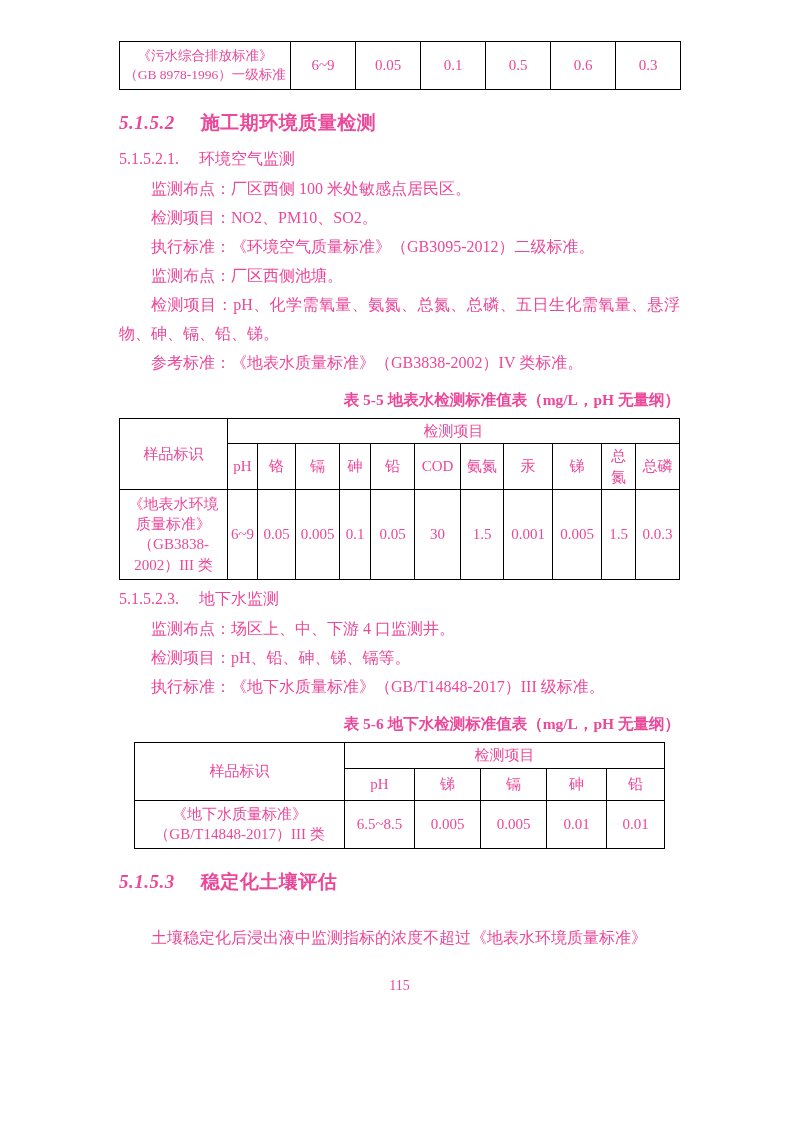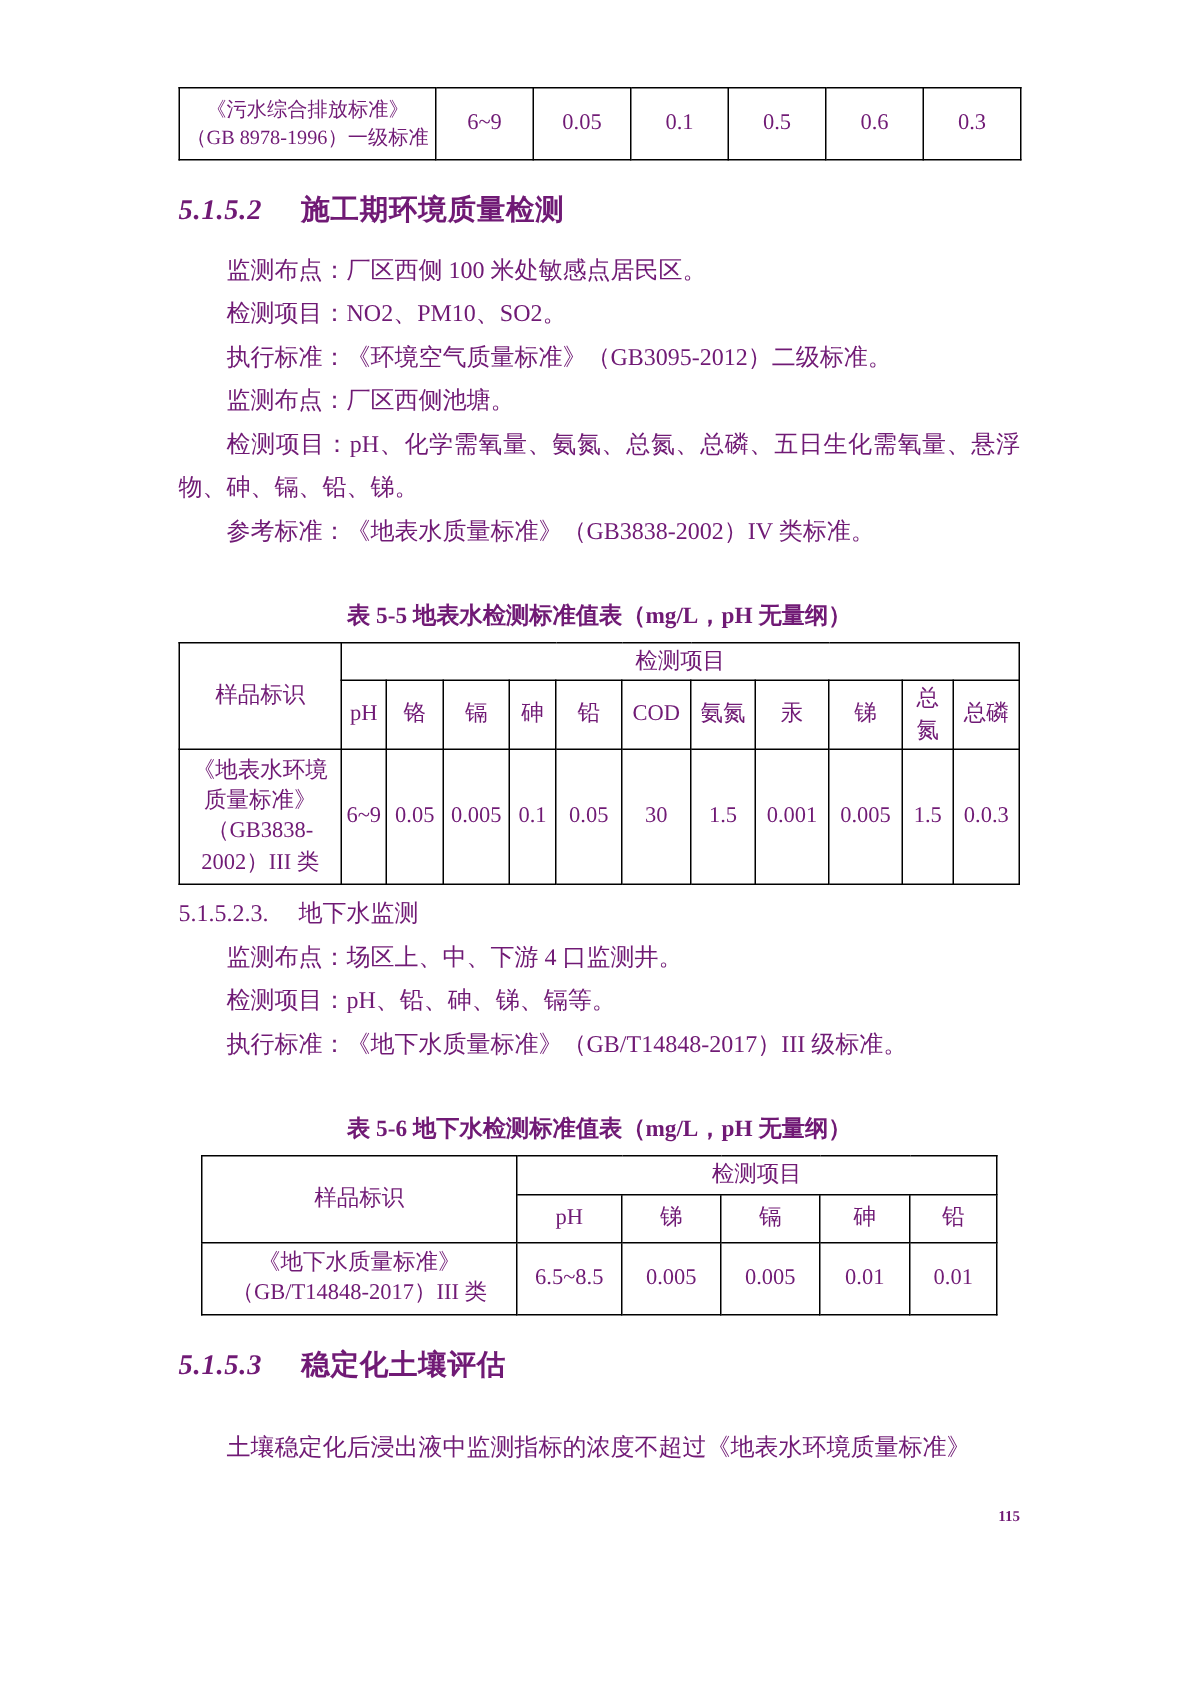--- a/index.html
+++ b/index.html
@@ -1,52 +1,52 @@
 <!DOCTYPE html>
 <html><head>
 <meta charset="utf-8">
 <style>
   * { margin:0; padding:0; box-sizing:border-box; }
   html,body { background:#ffffff; }
   .page {
     width:793px; height:1122px; margin:0 auto; background:#ffffff;
-    padding:58px 113px 0 119px; position:relative;
-    font-family:"Liberation Serif","DejaVu Serif",serif; color:#701a75;
+    padding:41px 113px 0 119px; position:relative;
+    font-family:"Liberation Serif","DejaVu Serif",serif; color:#ec4899;
   }
   table.tbl { border-collapse:collapse; table-layout:fixed; }
   table.tbl td {
     border:1px solid #000; text-align:center; vertical-align:middle;
     font-size:15px; line-height:1.35; padding:2px 2px; word-break:break-word;
   }
   
   .t-top { width:561px; }
   .t-top td { height:48px; }
   .t-top .lbl { font-size:13.5px; }
   
   .h2 { font-size:19px; font-weight:bold; margin:20px 0 13px; letter-spacing:0.5px; }
   .h2 .sec-num { margin-right:26px;font-style:italic; }
   .h3 { font-size:16px; font-weight:normal; margin:9px 0 4px; }
   .h3 .sub-num { margin-right:20px; }
   
   .body-p { font-size:16px; line-height:29px; text-indent:2em; text-align:justify; }
   .closing-p { margin-top:28px; }
   
-  .caption { text-align:center; font-weight:bold; font-size:15.5px; margin:31px 0 7px; }
+  .caption { text-align:right; font-weight:bold; font-size:15.5px; margin:13px 0 7px; }
   
   .t55 { width:561px; }
   .t55 tr.hr1 td { height:24px; }
   .t55 tr.hr2 td { height:30px; }
   .t55 tr.dr  td { height:90px; }
   
   .t56 { width:530px; margin:0 auto; }
   .t56 tr.hr1 td { height:26px; }
   .t56 tr.hr2 td { height:32px; }
   .t56 tr.dr  td { height:48px; }
   
-  .page-num { text-align:right; font-size:10px; font-weight:bold; margin-top:26px; }
+  .page-num { text-align:center; font-size:14px; font-weight:normal; margin-top:26px; }
 </style>
 </head>
 <body>
 
 <div class="page">
 
   <table class="tbl t-top">
     <colgroup>
       <col style="width:171px">
         <col style="width:65px">
@@ -66,20 +66,23 @@
         <td>0.6</td>
         <td>0.3</td>
       </tr>
     </tbody>
   </table>
 
   <h2 class="h2">
     <span class="sec-num">5.1.5.2</span><span class="sec-title">施工期环境质量检测</span>
   </h2>
 
+  <h3 class="h3">
+    <span class="sub-num">5.1.5.2.1.</span><span class="sub-title">环境空气监测</span>
+  </h3>
   <p class="body-p">监测布点：厂区西侧 100 米处敏感点居民区。</p>
   <p class="body-p">检测项目：NO2、PM10、SO2。</p>
   <p class="body-p">执行标准：《环境空气质量标准》（GB3095-2012）二级标准。</p>
 
   <p class="body-p">监测布点：厂区西侧池塘。</p>
   <p class="body-p">检测项目：pH、化学需氧量、氨氮、总氮、总磷、五日生化需氧量、悬浮物、砷、镉、铅、锑。</p>
   <p class="body-p">参考标准：《地表水质量标准》（GB3838-2002）IV 类标准。</p>
 
   <p class="caption">表 5-5 地表水检测标准值表（mg/L，pH 无量纲）</p>
   <table class="tbl t55">

